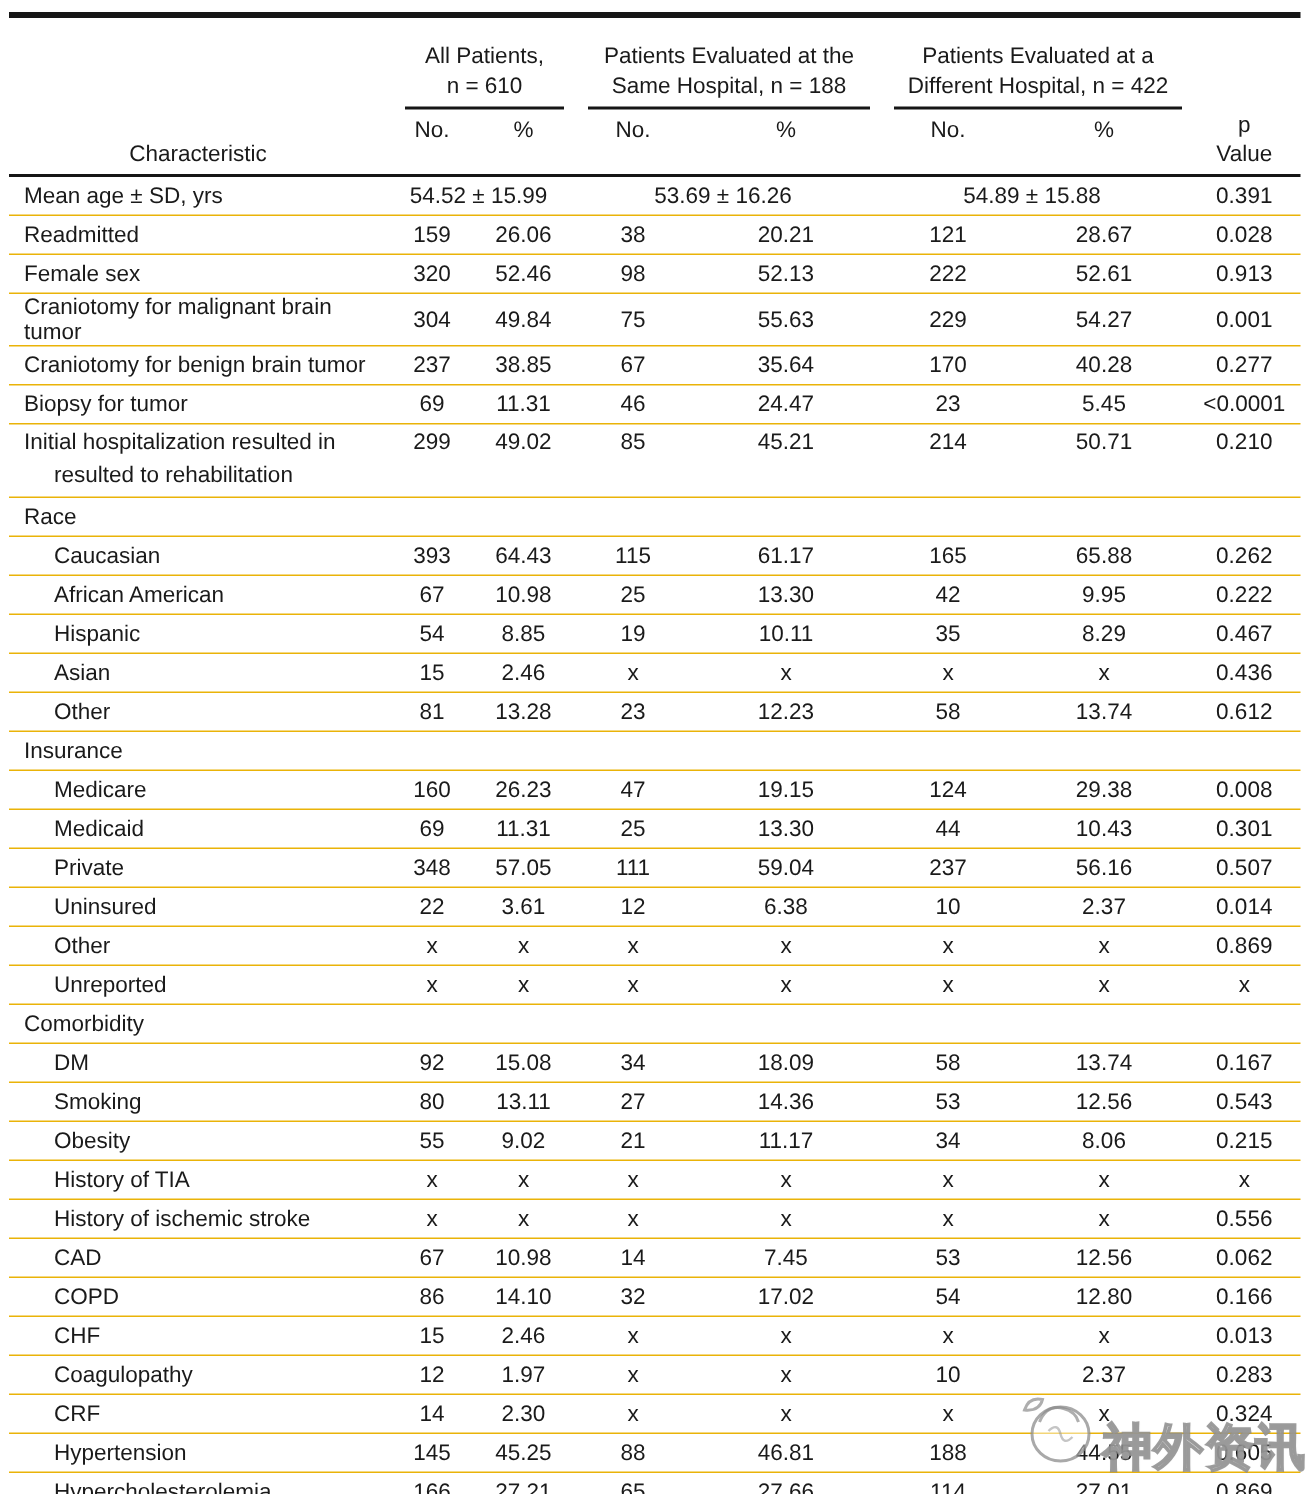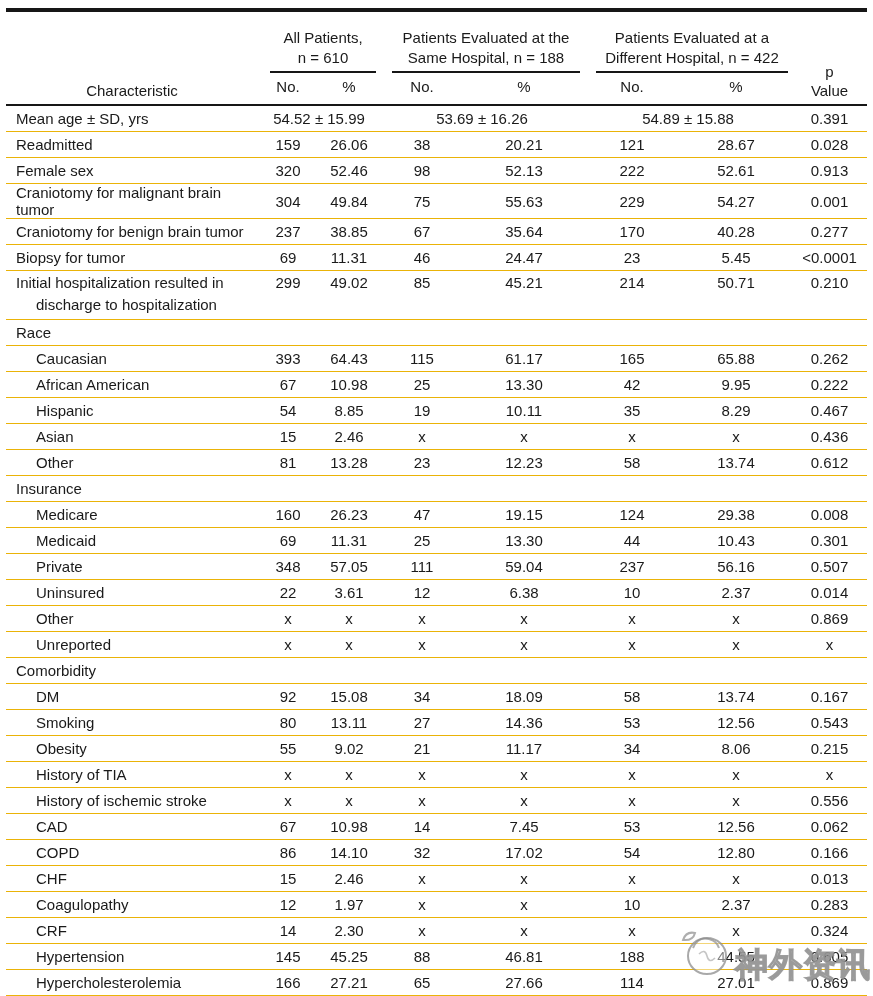--- a/index.html
+++ b/index.html
@@ -24,21 +24,21 @@
   thead th{font-weight:400;padding:0;vertical-align:bottom;}
   .grp{
     margin:0 4px 0 12px;
     padding:16px 0 3px;
     border-bottom:2px solid #161616;
     text-align:center;
     line-height:20px;
   }
   .char-head{text-align:center;padding-bottom:5px;}
   .p-head{text-align:center;line-height:19px;padding-bottom:4px;}
-  tr.subhead th{height:27px;vertical-align:middle;padding-bottom:4px;}
+  tr.subhead th{height:27px;vertical-align:middle;padding-bottom:16px;}
   tbody td{height:25px;padding:0;text-align:center;vertical-align:middle;}
   tbody tr{border-top:1px solid #eab308;}
   tbody tr:first-child{border-top:none;}
   td.lbl{text-align:left;padding-left:10px;}
   td.lbl.ind{padding-left:30px;}
   td.section{padding-left:10px;}
   tr.tall td{vertical-align:top;height:47px;line-height:22px;padding-top:1px;}
   tr.tall .cont{padding-left:20px;}
   .watermark{
     position:absolute;
@@ -166,21 +166,21 @@
           <td>11.31</td>
           <td>46</td>
           <td>24.47</td>
           <td>23</td>
           <td>5.45</td>
           <td>&lt;0.0001</td>
         </tr>
         <tr class="tall">
           <td class="lbl">
             <div>Initial hospitalization resulted in</div>
-            <div class="cont">discharge to hospitalization</div>
+            <div class="cont">resulted to rehabilitation</div>
           </td>
           <td>299</td>
           <td>49.02</td>
           <td>85</td>
           <td>45.21</td>
           <td>214</td>
           <td>50.71</td>
           <td>0.210</td>
         </tr>
         <tr>

